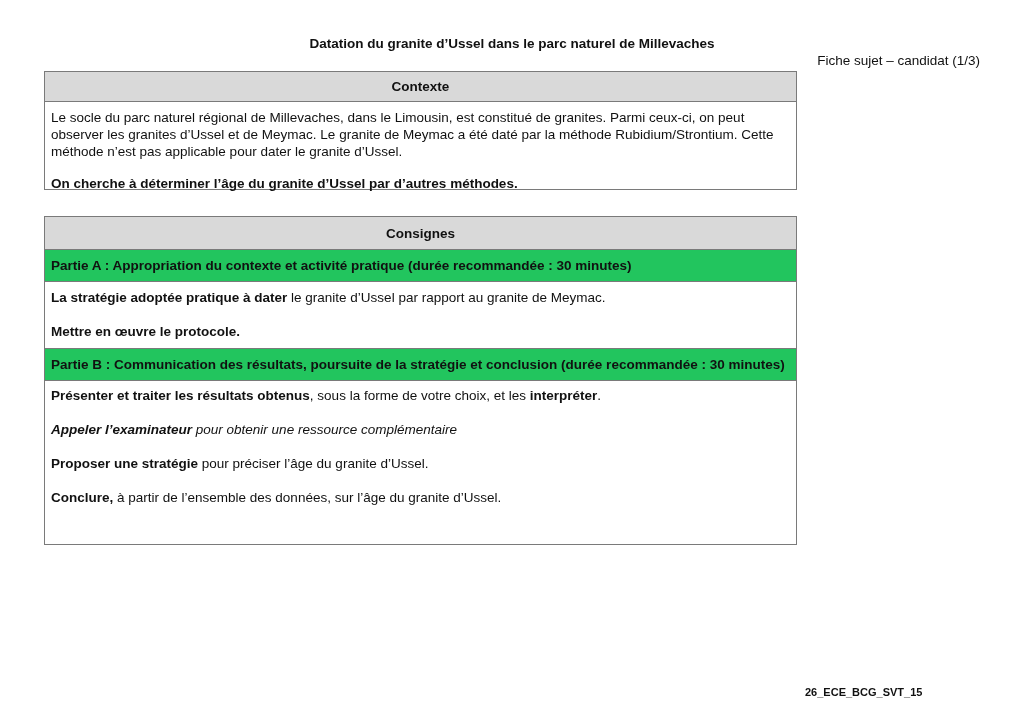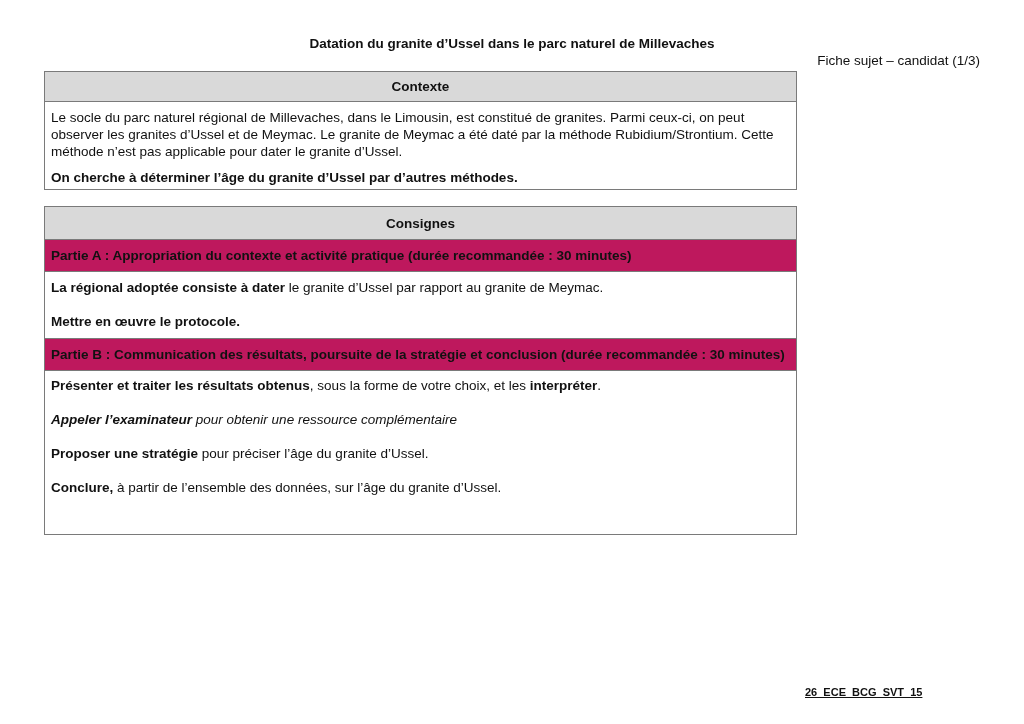--- a/index.html
+++ b/index.html
@@ -31,64 +31,63 @@
     font-size: 13.5px;
   }
   .box {
     position: absolute;
     left: 44px;
     width: 753px;
     border: 1px solid #7a7a7a;
     box-sizing: border-box;
   }
   .box-context { top: 71px; height: 119px; }
-  .box-instructions { top: 206px; height: 329px; }
+  .box-instructions { top: 216px; height: 329px; }
   .hdr {
     background: #d9d9d9;
     text-align: center;
     font-weight: bold;
     font-size: 13.5px;
     border-bottom: 1px solid #7a7a7a;
     box-sizing: border-box;
   }
   .box-context .hdr { height: 30px; line-height: 30px; }
   .box-instructions .hdr { height: 33px; line-height: 33px; }
   .part-hdr {
-    background: #be185d;
+    background: #22c55e;
     font-weight: bold;
     font-size: 13.5px;
     padding-left: 6px;
     border-bottom: 1px solid #7a7a7a;
     box-sizing: border-box;
     height: 32px;
     line-height: 31px;
   }
   .part-hdr.b { border-top: 1px solid #7a7a7a; height: 33px; }
   .body-text {
     font-size: 13.5px;
     padding: 7px 6px 0 6px;
     line-height: 17px;
   }
   .p { margin: 0; }
   .bold { font-weight: bold; }
   .ital { font-style: italic; }
   .center { text-align: left; }
-  .ctx-main { margin-bottom: 9px; }
+  .ctx-main { margin-bottom: 15px; }
   .sec-a { height: 66px; padding-top: 7px; box-sizing: border-box; }
   .sec-a .p { margin-bottom: 17px; }
   .sec-b { padding-top: 6px; }
   .sec-b .p { margin-bottom: 17px; }
   .sec-b .p:last-child { margin-bottom: 0; margin-top: 12px; }
   .footer-code {
     position: absolute;
     left: 805px;
     top: 686px;
     font-weight: bold;
     font-size: 11px;
-    text-decoration: underline;
   }
 </style>
 </head>
 <body>
 
 <div class="doc-title">Datation du granite d’Ussel dans le parc naturel de Millevaches</div>
 <div class="subject-label">Fiche sujet – candidat (1/3)</div>
 
 <div class="box box-context">
   <div class="hdr">Contexte</div>
@@ -96,21 +95,21 @@
     <p class="p ctx-main">Le socle du parc naturel régional de Millevaches, dans le Limousin, est constitué de granites. Parmi ceux-ci, on peut observer les granites d’Ussel et de Meymac. Le granite de Meymac a été daté par la méthode Rubidium/Strontium. Cette méthode n’est pas applicable pour dater le granite d’Ussel.</p>
     <p class="p bold">On cherche à déterminer l’âge du granite d’Ussel par d’autres méthodes.</p>
   </div>
 </div>
 
 <div class="box box-instructions">
   <div class="hdr">Consignes</div>
 
   <div class="part-hdr">Partie A : Appropriation du contexte et activité pratique (durée recommandée : 30 minutes)</div>
   <div class="body-text sec-a">
-    <p class="p"><span class="bold">La régional adoptée consiste à dater</span><span> le granite d’Ussel par rapport au granite de Meymac.</span></p>
+    <p class="p"><span class="bold">La stratégie adoptée pratique à dater</span><span> le granite d’Ussel par rapport au granite de Meymac.</span></p>
     <p class="p bold">Mettre en œuvre le protocole.</p>
   </div>
 
   <div class="part-hdr b">Partie B : Communication des résultats, poursuite de la stratégie et conclusion (durée recommandée : 30 minutes)</div>
   <div class="body-text sec-b">
     <p class="p"><span class="bold">Présenter et traiter les résultats obtenus</span><span>, sous la forme de votre choix, et les </span><span class="bold">interpréter</span><span>.</span></p>
     <p class="p center ital"><span class="bold">Appeler l’examinateur</span><span> pour obtenir une ressource complémentaire</span></p>
     <p class="p"><span class="bold">Proposer une stratégie</span><span> pour préciser l’âge du granite d’Ussel.</span></p>
     <p class="p"><span class="bold">Conclure,</span><span> à partir de l’ensemble des données, sur l’âge du granite d’Ussel.</span></p>
   </div>

